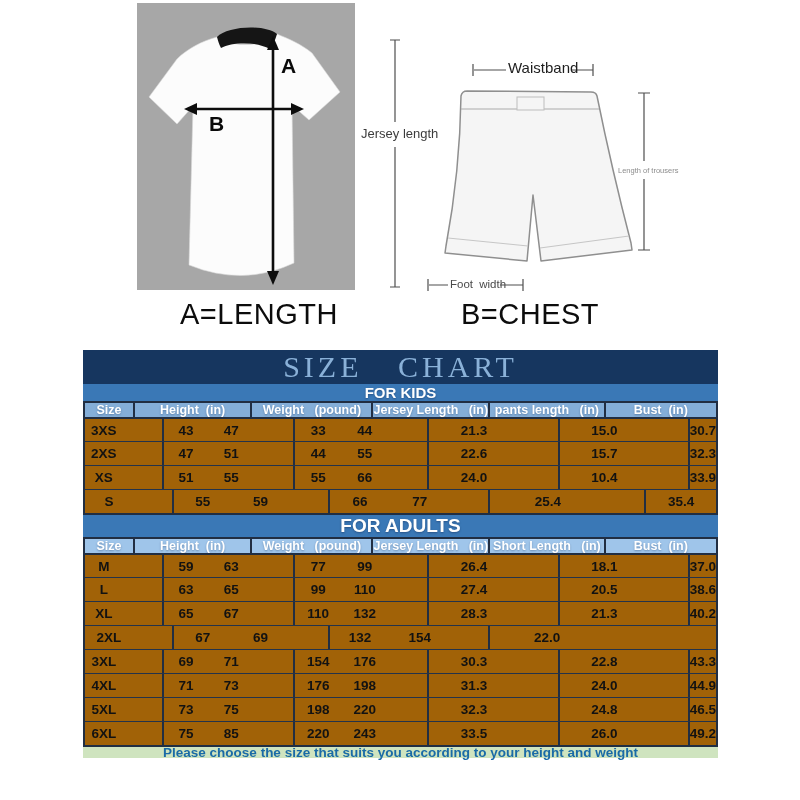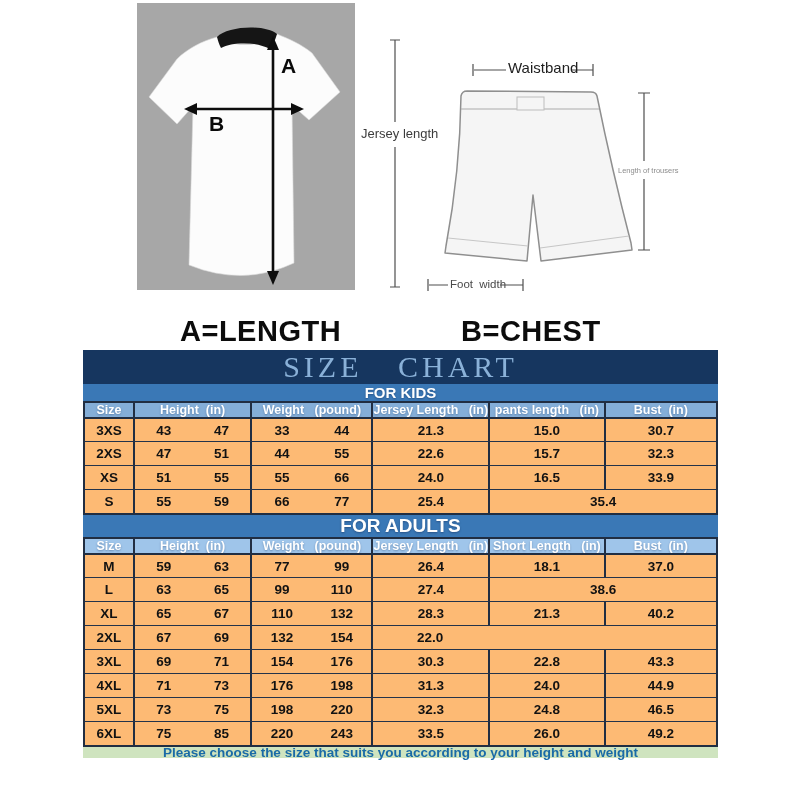--- a/index.html
+++ b/index.html
@@ -12,21 +12,21 @@
   .measure-overlay{position:absolute;left:0;top:0;width:800px;height:310px;pointer-events:none;}
 
   .diagram-label{position:absolute;white-space:nowrap;}
   .lbl-jersey-length{left:361px;top:126px;font-size:13px;color:#3c3c3c;}
   .lbl-waistband{left:508px;top:59px;font-size:15px;color:#1e1e1e;}
   .lbl-trousers{left:618px;top:166px;font-size:7.5px;color:#8c8c8c;}
   .lbl-foot{left:450px;top:278px;font-size:11.5px;color:#4a4a4a;word-spacing:3px;}
   .lbl-a{left:281px;top:54px;font-size:21px;font-weight:900;color:#0a0a0a;}
   .lbl-b{left:209px;top:112px;font-size:21px;font-weight:900;color:#0a0a0a;}
 
-  .legend-a,.legend-b{position:absolute;top:315px;font-size:29px;font-weight:700;
+  .legend-a,.legend-b{position:absolute;top:298px;font-size:29px;font-weight:400;
       color:#0c0c0c;letter-spacing:.5px;}
   .legend-a{left:180px;}
   .legend-b{left:461px;}
 
   
   .size-chart{position:absolute;left:83px;top:350px;width:635px;height:319px;
       display:flex;flex-direction:column;box-sizing:border-box;}
   .size-chart *{box-sizing:border-box;}
 
   .title-bar{height:38px;background:#16365f;display:flex;align-items:center;justify-content:center;}
@@ -41,21 +41,21 @@
   .thead{display:flex;border-top:2px solid #212e42;border-left:2px solid #212e42;border-right:2px solid #212e42;}
   .thead.kids{height:33px;background:#84aed8;}
   .thead.adults{height:28px;background:#9fc5ea;}
   .th{display:flex;align-items:center;justify-content:center;color:#fff;font-weight:bold;
       font-size:12.5px;white-space:pre;text-shadow:0 1px 2px rgba(25,55,100,.4);overflow:hidden;}
   .th + .th{border-left:2px solid #212e42;}
 
   .tbody{display:flex;flex-direction:column;border-left:2px solid #212e42;border-right:2px solid #212e42;}
   .tbody.kids{height:96px;}
   .tbody.adults{height:192px;}
-  .tr{display:flex;height:24px;background:#fdba74;border-top:1px solid #24334a;}
+  .tr{display:flex;height:24px;background:#a16207;border-top:1px solid #24334a;gap:39px;}
   .tr:first-child{border-top:2px solid #212e42;}
   .td{display:flex;align-items:center;justify-content:center;font-size:13.5px;font-weight:bold;color:#121212;}
   .td + .td{border-left:2px solid #212e42;}
   .td.pair span{flex:1;text-align:center;}
 
   .c-size{width:7.6%;}
   .c-height{width:18.6%;}
   .c-weight{width:19.2%;}
   .c-jersey{width:18.5%;}
   .c-pants{width:18.3%;}
@@ -183,21 +183,21 @@
             <span>55</span>
           </div>
           <div class="td c-weight pair">
             <span>55</span>
             <span>66</span>
           </div>
           <div class="td c-jersey">
             <span>24.0</span>
           </div>
           <div class="td c-pants">
-            <span>16.5</span>
+            <span>10.4</span>
           </div>
           <div class="td c-bust">
             <span>33.9</span>
           </div>
         </div>
         <div class="tr">
           <div class="td c-size">
             <span>S</span>
           </div>
           <div class="td c-height pair">
@@ -259,20 +259,23 @@
             <span>63</span>
             <span>65</span>
           </div>
           <div class="td c-weight pair">
             <span>99</span>
             <span>110</span>
           </div>
           <div class="td c-jersey">
             <span>27.4</span>
           </div>
+          <div class="td c-pants">
+            <span>20.5</span>
+          </div>
           <div class="td c-bust">
             <span>38.6</span>
           </div>
         </div>
         <div class="tr">
           <div class="td c-size">
             <span>XL</span>
           </div>
           <div class="td c-height pair">
             <span>65</span>

